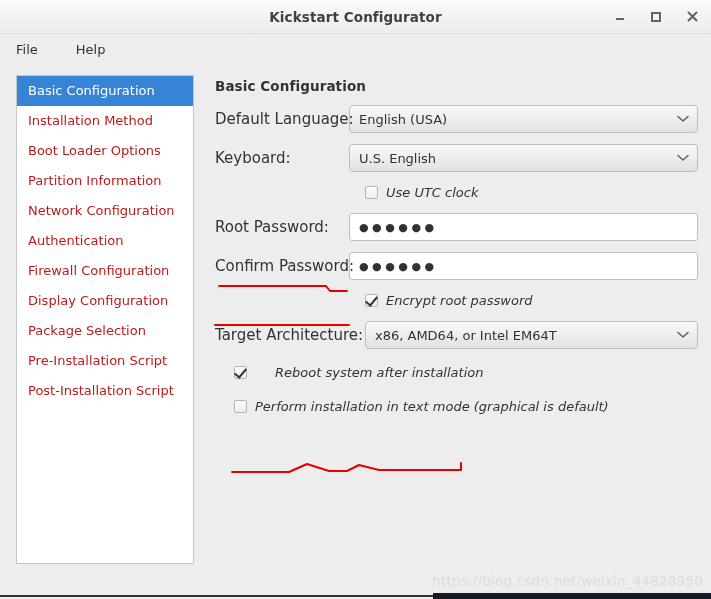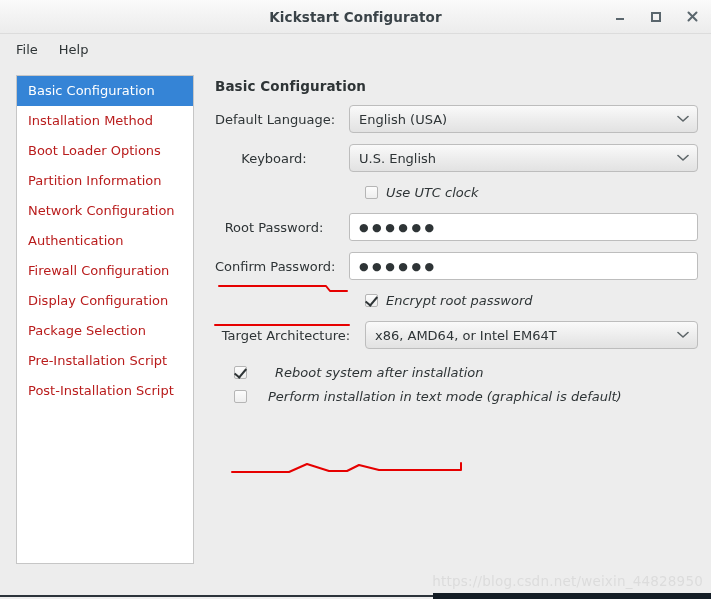--- a/index.html
+++ b/index.html
@@ -65,21 +65,21 @@
   .win-btn svg { display: block; }
 
   
   .menubar {
     height: 30px;
     flex: 0 0 30px;
     background: #ededed;
     display: flex;
     align-items: center;
     padding-left: 9px;
-    gap: 7px;
+    gap: 24px;
   }
   .menu-item {
     font-size: 13px;
     color: #2e3436;
     padding: 3px 7px;
     border-radius: 3px;
     cursor: default;
   }
 
   
@@ -133,24 +133,24 @@
 
   .row {
     display: flex;
     align-items: center;
     height: 28px;
     margin-top: 11px;
   }
   .row .lbl {
     width: 134px;
     flex: 0 0 134px;
-    text-align: center;
+    text-align: left;
     padding-right: 16px;
     box-sizing: border-box;
-    font-size: 13px;
+    font-size: 15px;
     color: #2e3436;
     position: relative;
     white-space: nowrap;
   }
 
   
   .combo {
     flex: 1 1 auto;
     height: 28px;
     box-sizing: border-box;
@@ -385,21 +385,21 @@
               </svg>
           </span>
         </div>
       </div>
 
       <div class="check-row tight" style="padding-left:19px;margin-top:13px;gap:20px;">
         <span class="cbox checked"></span>
         <span class="check-label">Reboot system after installation</span>
       </div>
 
-      <div class="check-row tight" style="padding-left:19px;margin-top:4px;gap:13px;">
+      <div class="check-row tight" style="padding-left:19px;margin-top:14px;">
         <span class="cbox"></span>
         <span class="check-label">Perform installation in text mode (graphical is default)</span>
       </div>
 
     </div>
   </div>
 
   <svg class="annot" id="annot-root-pw" viewBox="0 0 130 12" preserveAspectRatio="none">
     <path d="M1 4 L108 4 L112 9 L129 9" fill="none" stroke="#e60000" stroke-width="2" stroke-linecap="round" stroke-linejoin="round"></path>
   </svg>

